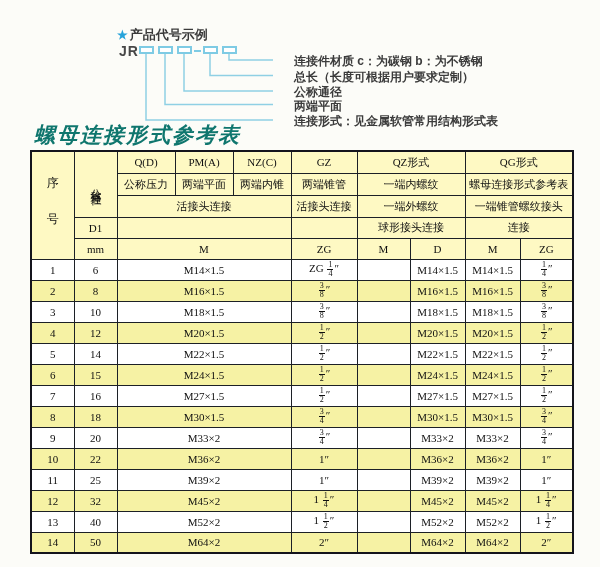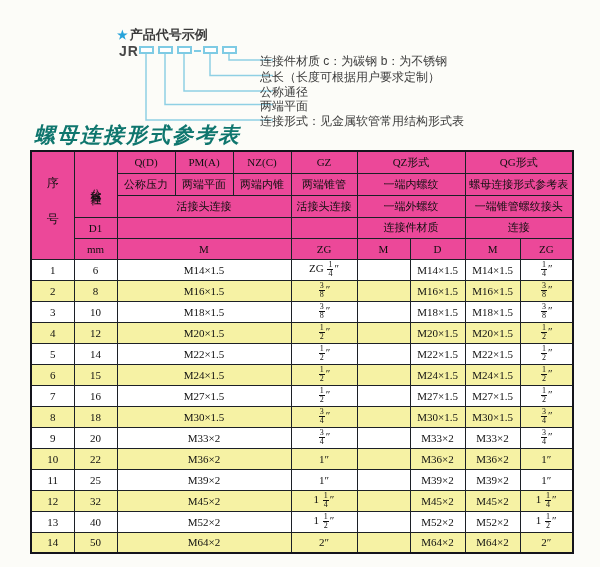--- a/index.html
+++ b/index.html
@@ -9,21 +9,21 @@
     font-family:"Liberation Sans",sans-serif;
     color:#3a3a3a;overflow:hidden;
   }
   
   .diagram-title{position:absolute;left:117px;top:26px;font-size:13px;font-weight:bold;color:#3a3a3a;}
   .diagram-title .star{color:#26a3da;margin-right:2px;font-size:12px;}
   .code-prefix{position:absolute;left:119px;top:43px;font-size:14px;font-weight:bold;color:#474747;letter-spacing:1px;}
   .code-box{position:absolute;top:46px;width:15px;height:8px;border:2px solid #7ecbe4;background:#ffffff;box-sizing:border-box;}
   .code-dash{position:absolute;top:50px;width:7px;height:2px;background:#7ecbe4;}
   .leader-svg{position:absolute;left:0;top:0;pointer-events:none;}
-  .code-label{position:absolute;left:260px;height:14px;font-size:12px;font-weight:normal;color:#3c3c3c;white-space:nowrap;}
+  .code-label{position:absolute;left:294px;height:14px;font-size:12px;font-weight:bold;color:#3c3c3c;white-space:nowrap;}
   
   .table-title{
     position:absolute;left:34px;top:121px;
     font-family:"Liberation Serif",serif;
     font-size:21px;font-weight:bold;font-style:italic;
     color:#0f766e;letter-spacing:2px;white-space:nowrap;
   }
   
   table.ref{
     position:absolute;left:30px;top:150px;
@@ -32,21 +32,21 @@
     font-family:"Liberation Serif",serif;
     font-size:11px;color:#101010;
     border:2px solid #14141c;
   }
   table.ref td,table.ref th{
     border:1px solid #1c2026;
     text-align:center;vertical-align:middle;
     padding:0;font-weight:normal;
     overflow:hidden;
   }
-  tr.hrow td{background:#ec4899;}
+  tr.hrow td{background:#fef9c3;}
   tr.hrow{height:22px;}
   tr.hrow-s{height:21px;margin-left:15px;}
   tr.drow{height:21px;background:#ffffff;}
   tr.drow.alt{background:#f6f2a4;}
   .vert{
     writing-mode:vertical-rl;text-orientation:upright;
     margin:0 auto;line-height:1;display:inline-block;
   }
   .vseq{letter-spacing:38px;font-size:12px;}
   .vdn{letter-spacing:2px;font-size:11px;}
@@ -121,21 +121,21 @@
     <tr class="hrow">
       <td colspan="3">活接头连接</td>
       <td>活接头连接</td>
       <td colspan="2">一端外螺纹</td>
       <td colspan="2">一端锥管螺纹接头</td>
     </tr>
     <tr class="hrow-s hrow">
       <td>D1</td>
       <td colspan="3"></td>
       <td></td>
-      <td colspan="2">连接件材质</td>
+      <td colspan="2">球形接头连接</td>
       <td colspan="2">连接</td>
     </tr>
     <tr class="hrow-s hrow">
       <td>mm</td>
       <td colspan="3">M</td>
       <td>ZG</td>
       <td>M</td>
       <td>D</td>
       <td>M</td>
       <td>ZG</td>

